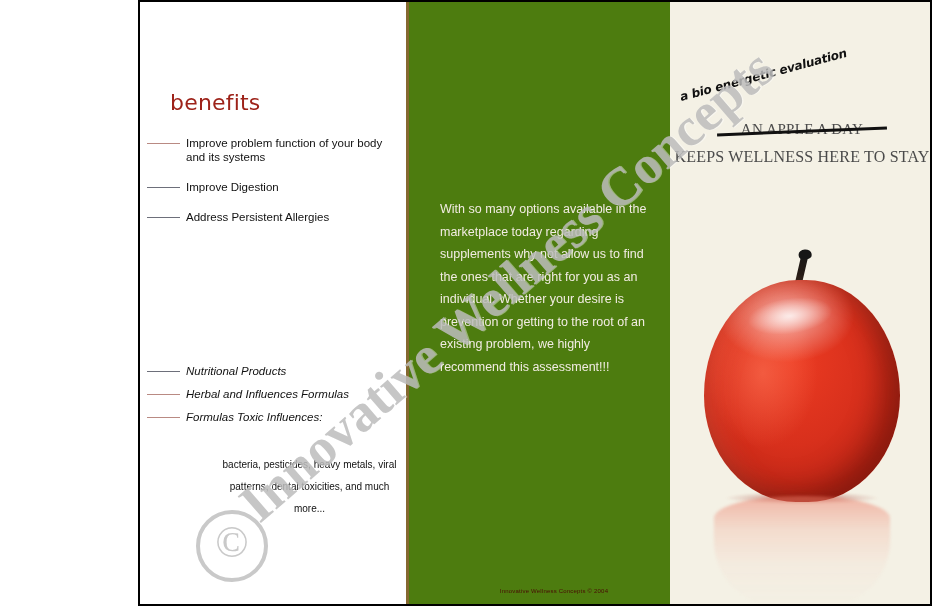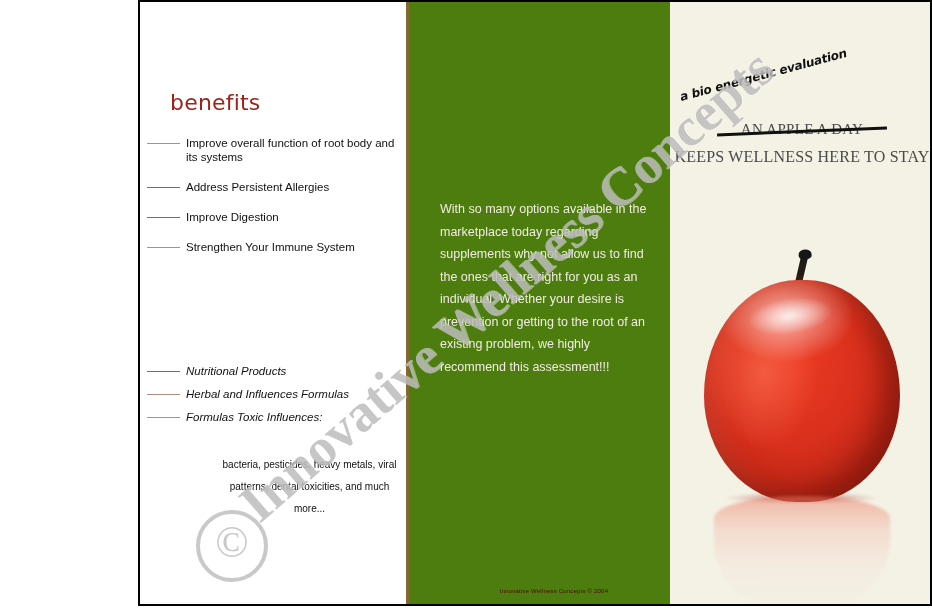--- a/index.html
+++ b/index.html
@@ -330,33 +330,29 @@
 
   <div class="frame">
 
     <div class="panel-left">
 
       <div class="sec-heading" id="heading-benefits">benefits</div>
 
       <ul class="bullet-list" id="list-benefits">
         <li class="bullet">
           <span class="dash"></span>
-          <span>Improve overall function of root body and its systems</span>
+          <span>Improve problem function of your body and its systems</span>
+        </li>
+        <li class="bullet">
+          <span class="dash dark"></span>
+          <span>Improve Digestion</span>
         </li>
         <li class="bullet">
           <span class="dash dark"></span>
           <span>Address Persistent Allergies</span>
-        </li>
-        <li class="bullet">
-          <span class="dash dark"></span>
-          <span>Improve Digestion</span>
-        </li>
-        <li class="bullet">
-          <span class="dash"></span>
-          <span>Strengthen Your Immune System</span>
         </li>
       </ul>
 
 
       <ul class="bullet-list" id="list-considerations">
         <li class="bullet">
           <span class="dash dark"></span>
           <span>Nutritional Products</span>
         </li>
         <li class="bullet">

